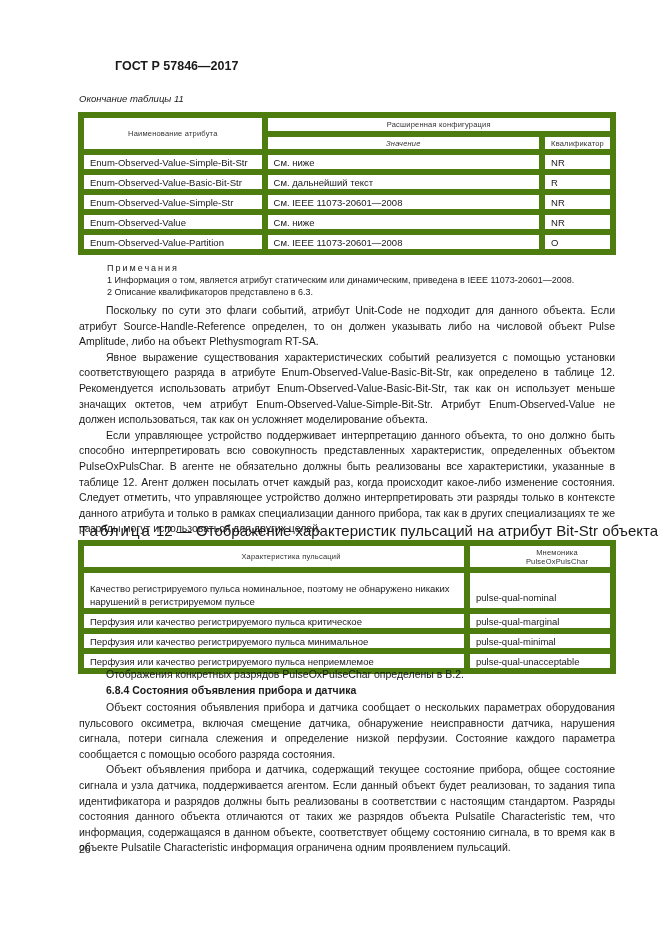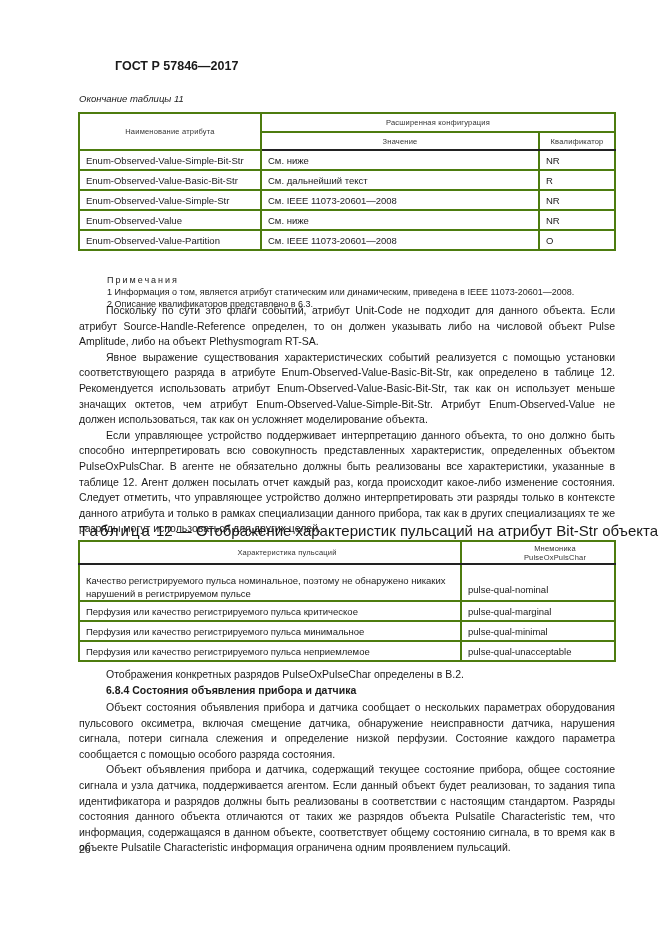--- a/index.html
+++ b/index.html
@@ -2,28 +2,28 @@
 <html><head>
 <meta charset="utf-8">
 <style>
   html, body { margin: 0; padding: 0; background: #ffffff; }
   body { width: 661px; height: 935px; position: relative; overflow: hidden;
          font-family: "Liberation Sans", sans-serif; color: #1a1a1a; }
   .abs { position: absolute; }
   .doc-id { left: 79px; top: 59px; font-size: 12.5px; font-weight: bold; padding-left: 36px; }
   .table-caption-italic { left: 79px; top: 93px; font-size: 9.5px; font-style: italic; }
   table { border-collapse: collapse; position: absolute; }
-  td, th { border: 2px solid #4d7c0f; font-weight: normal; padding: 0 6px; font-size: 9.5px; text-align: left; vertical-align: middle; }
+  td, th { border: 6px solid #4d7c0f; font-weight: normal; padding: 0 6px; font-size: 9.5px; text-align: left; vertical-align: middle; }
   th { font-size: 7.5px; text-align: center; color: #333; letter-spacing: 0.2px; }
   .t11 { left: 78px; top: 112px; width: 538px; }
   .t11 tr.hdr-bottom th, .t11 tr.hdr-bottom td { border-bottom: 2px solid #222; }
   .t12 { left: 78px; top: 540px; width: 538px; }
   .t12 thead th { border-bottom: 2px solid #222; height: 21px; padding-left: 40px; }
   .notes { left: 107px; top: 262px; font-size: 9px; line-height: 12px; }
-  .notes .ttl { letter-spacing: 2px; margin-top: 12px; }
+  .notes .ttl { letter-spacing: 2px; }
   .para { left: 79px; width: 536px; font-size: 10.5px; line-height: 15.6px; text-align: justify; }
   .para .indent { display: inline-block; width: 27px; }
   .tab12-title { left: 79px; top: 522px; font-size: 15px; }
   .tab12-title .spaced { letter-spacing: 2px; }
   .section-heading { left: 106px; top: 684px; font-size: 10.5px; font-weight: bold; }
   .page-num { left: 79px; top: 843px; font-size: 10.5px; }
 </style>
 </head>
 <body>
 
@@ -31,21 +31,21 @@
 
 <div class="abs table-caption-italic">Окончание таблицы 11</div>
 
 <table class="t11">
   <tbody>
       <tr style="height:19px;">
     <th rowspan="2" style="width:168px;">Наименование атрибута</th>
     <th colspan="2">Расширенная конфигурация</th>
   </tr>
   <tr class="hdr-bottom" style="height:18px;">
-    <th style="width:264px;">Значение</th>
+    <th style="width:264px;font-style:italic;">Значение</th>
     <th>Квалификатор</th>
   </tr>
   <tr style="height:20px;">
     <td>Enum-Observed-Value-Simple-Bit-Str</td>
     <td>См. ниже</td>
     <td>NR</td>
   </tr>
   <tr style="height:20px;">
     <td>Enum-Observed-Value-Basic-Bit-Str</td>
     <td>См. дальнейший текст</td>

